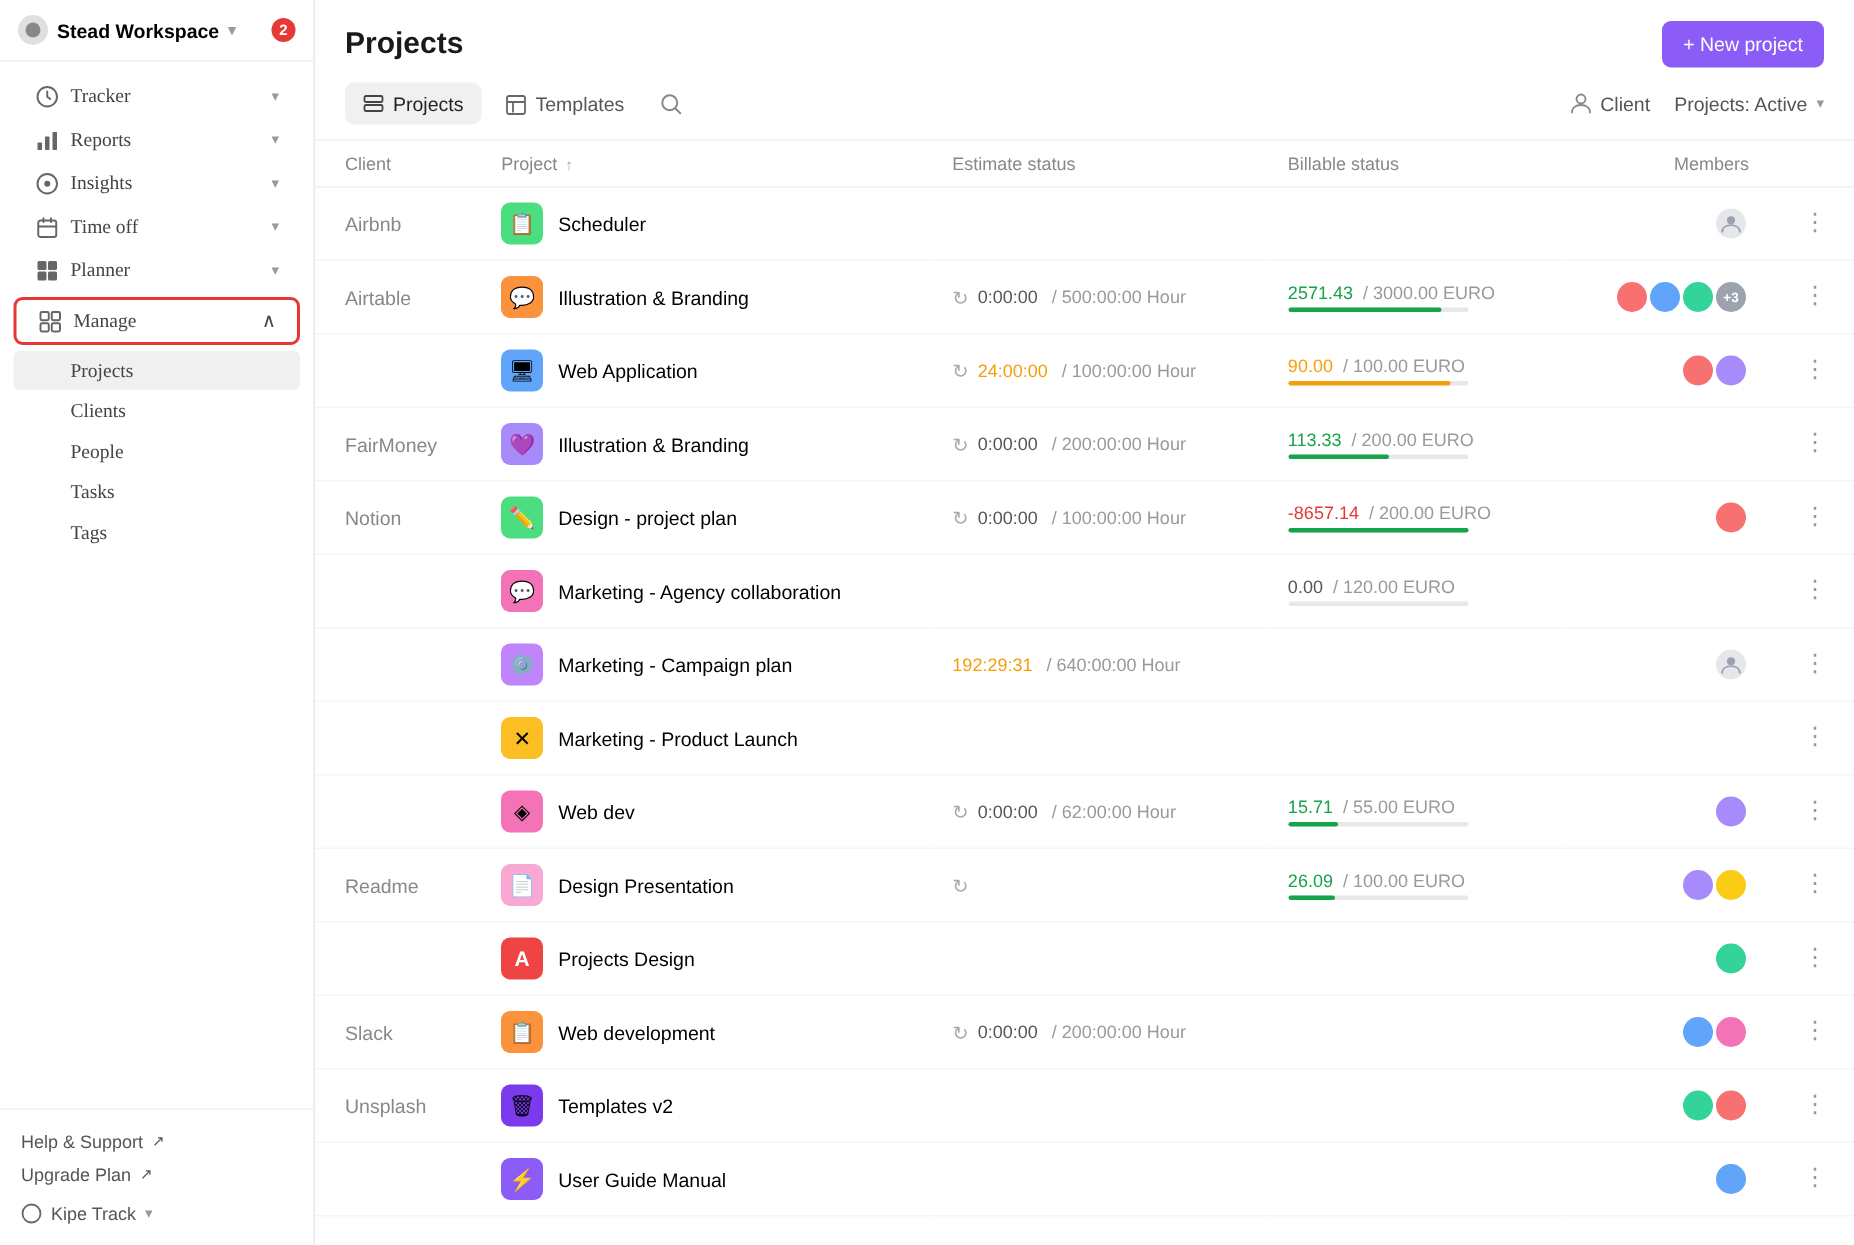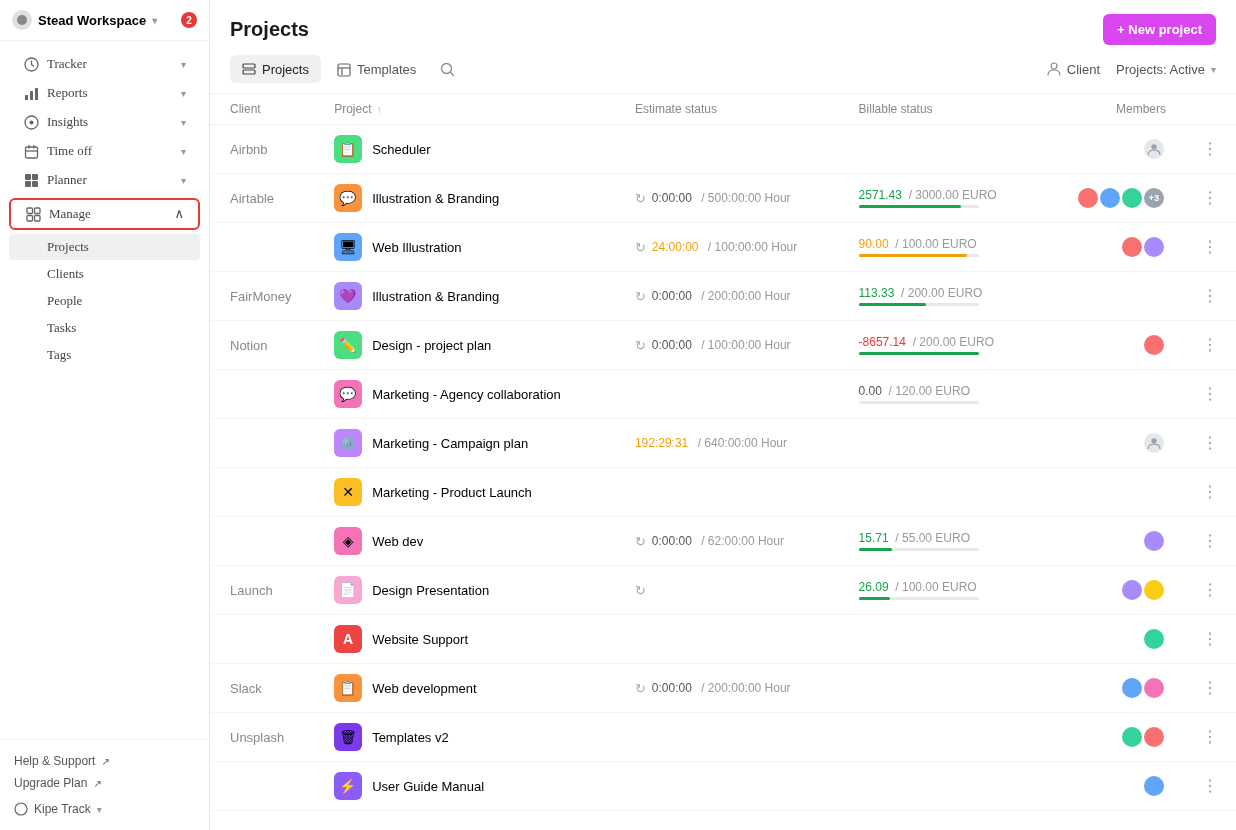--- a/index.html
+++ b/index.html
@@ -23,21 +23,21 @@
     .sub-item.active { background: #f0f0f0; font-weight: 500; }
     .sidebar-footer { padding: 10px 14px; border-top: 1px solid #f0f0f0; }
     .footer-link { display: flex; align-items: center; gap: 6px; color: #555; font-size: 12px; padding: 4px 0; cursor: pointer; }
     .ext-icon { font-size: 10px; }
     .kipe-track { display: flex; align-items: center; gap: 6px; padding: 8px 0 4px; font-size: 12px; color: #555; cursor: pointer; }
 
     
     .main { flex: 1; display: flex; flex-direction: column; background: #fff; overflow: hidden; }
     .main-header { padding: 14px 20px 0; display: flex; align-items: center; justify-content: space-between; }
     .page-title { font-size: 20px; font-weight: 700; color: #1a1a1a; }
-    .new-project-btn { background: #d946ef; color: #fff; border: none; border-radius: 6px; padding: 8px 14px; font-size: 13px; font-weight: 700; cursor: pointer; display: flex; align-items: center; gap: 6px; }
+    .new-project-btn { background: #8b5cf6; color: #fff; border: none; border-radius: 6px; padding: 8px 14px; font-size: 13px; font-weight: 400; cursor: pointer; display: flex; align-items: center; gap: 6px; }
     .toolbar { display: flex; align-items: center; padding: 10px 20px; border-bottom: 1px solid #f0f0f0; gap: 4px; }
     .toolbar-tab { display: flex; align-items: center; gap: 6px; padding: 6px 12px; border-radius: 6px; cursor: pointer; color: #555; font-size: 13px; }
     .toolbar-tab.active { background: #f0f0f0; color: #222; font-weight: 500; }
     .toolbar-tab .tab-icon { font-size: 14px; }
     .search-icon-btn { padding: 6px 8px; border-radius: 6px; cursor: pointer; color: #666; display: flex; align-items: center; }
     .toolbar-right { margin-left: auto; display: flex; align-items: center; gap: 8px; }
     .client-filter { display: flex; align-items: center; gap: 6px; color: #555; font-size: 13px; cursor: pointer; padding: 4px 8px; border-radius: 4px; }
     .projects-filter { display: flex; align-items: center; gap: 4px; font-size: 13px; color: #555; cursor: pointer; }
 
     
@@ -317,21 +317,21 @@
       <div class="avatar avatar-count" style="background:#9ca3af;width:24px;height:24px;border-radius:50%;border:2px solid #fff;margin-left:-6px;font-size:9px;color:#fff;display:flex;align-items:center;justify-content:center;font-weight:600;">+3</div>
   </div>
             </td>
             <td><span class="more-btn">⋮</span></td>
           </tr>
           <tr>
             <td class="client-name"></td>
             <td>
               <div class="project-cell">
     <div class="project-icon" style="background:#60a5fa;font-size:14px;">🖥</div>
-    <span class="project-name">Web Illustration</span>
+    <span class="project-name">Web Application</span>
   </div>
             </td>
             <td>
               <div class="estimate-cell">
       <span class="repeat-icon" title="Recurring">↻</span>
       <span class="highlight-time">24:00:00</span>
       <span style="color:#999;">&nbsp;/ 100:00:00 Hour</span>
     </div>
             </td>
             <td>
@@ -509,21 +509,21 @@
     </div>
             </td>
             <td style="text-align: right;">
               <div class="members-wrap">
     <div class="avatar" style="background:#a78bfa;width:24px;height:24px;border-radius:50%;border:2px solid #fff;"></div>
   </div>
             </td>
             <td><span class="more-btn">⋮</span></td>
           </tr>
           <tr>
-            <td class="client-name">Launch</td>
+            <td class="client-name">Readme</td>
             <td>
               <div class="project-cell">
     <div class="project-icon" style="background:#f9a8d4;font-size:14px;">📄</div>
     <span class="project-name">Design Presentation</span>
   </div>
             </td>
             <td><span class="repeat-icon">↻</span></td>
             <td>
               <div class="billable-cell">
       <span class="billable-value green">26.09</span>
@@ -540,21 +540,21 @@
       <div class="avatar" style="background:#facc15;width:24px;height:24px;border-radius:50%;border:2px solid #fff;margin-left:-6px;"></div>
   </div>
             </td>
             <td><span class="more-btn">⋮</span></td>
           </tr>
           <tr>
             <td class="client-name"></td>
             <td>
               <div class="project-cell">
     <div class="project-icon" style="background:#ef4444;color:#fff;font-weight:700;font-size:14px;">A</div>
-    <span class="project-name">Website Support</span>
+    <span class="project-name">Projects Design</span>
   </div>
             </td>
             <td></td>
             <td></td>
             <td style="text-align: right;">
               <div class="members-wrap">
     <div class="avatar" style="background:#34d399;width:24px;height:24px;border-radius:50%;border:2px solid #fff;"></div>
   </div>
             </td>
             <td><span class="more-btn">⋮</span></td>

